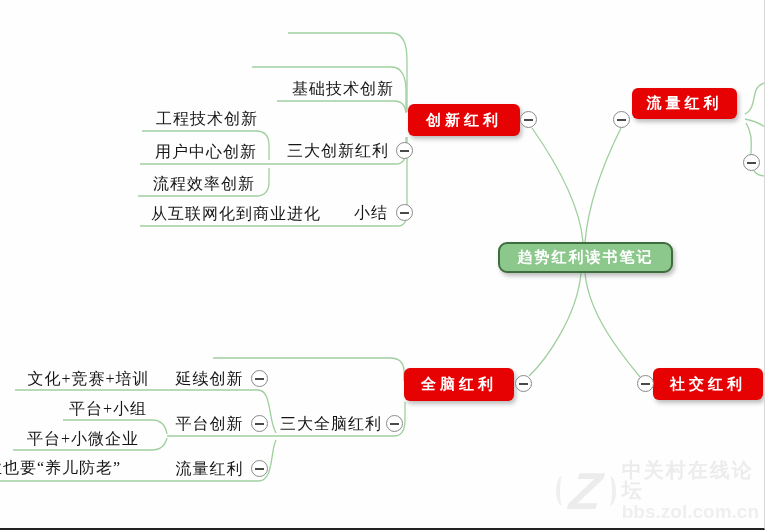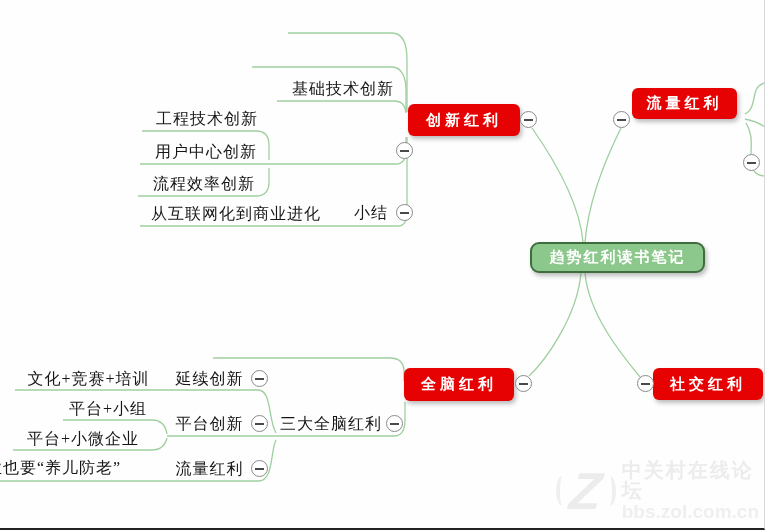--- a/index.html
+++ b/index.html
@@ -21,21 +21,20 @@
     display:flex;align-items:center;justify-content:center;
     box-shadow:2px 3px 4px rgba(110,110,110,.45);
     font-family:"Liberation Sans","DejaVu Sans",sans-serif;
   }
   .center-node{
     position:absolute;background:#8cc88c;border:2px solid #3e6e3e;border-radius:9px;
     color:#fff;font-weight:bold;font-size:15px;letter-spacing:2px;
     display:flex;align-items:center;justify-content:center;
     box-shadow:2px 3px 4px rgba(110,110,110,.45);box-sizing:border-box;
     font-family:"Liberation Sans","DejaVu Sans",sans-serif;
-    margin-left:32px;
   }
   .minus{
     position:absolute;width:17px;height:17px;border:1px solid #8a8a8a;border-radius:50%;
     background:#fff;display:flex;align-items:center;justify-content:center;
     box-sizing:border-box;cursor:pointer;
   }
   .minus .dash{width:9px;height:0;border-top:2px solid #4a4a4a;}
   
   .wm{
     position:absolute;left:556px;top:460px;display:flex;align-items:center;
@@ -95,20 +94,21 @@
 
   <div class="branch" style="left:408px;top:104px;width:112px;height:32px">创新红利</div>
   <div class="branch" style="left:632px;top:88px;width:105px;height:31px">流量红利</div>
   <div class="branch" style="left:653px;top:368px;width:110px;height:32px">社交红利</div>
   <div class="branch" style="left:404px;top:368px;width:110px;height:33px">全脑红利</div>
 
   <div class="topic" style="left:277px;top:79px;width:132px">基础技术创新</div>
   <div class="topic" style="left:140px;top:142px;width:132px">用户中心创新</div>
   <div class="topic" style="left:142px;top:109px;width:130px">工程技术创新</div>
   <div class="topic" style="left:138px;top:174px;width:132px">流程效率创新</div>
+  <div class="topic" style="left:283px;top:141px;width:110px">三大创新红利</div>
   <div class="topic" style="left:350px;top:203px;width:42px">小结</div>
   <div class="topic" style="left:140px;top:204px;width:192px">从互联网化到商业进化</div>
 
   <div class="topic" style="left:173px;top:369px;width:73px">延续创新</div>
   <div class="topic" style="left:15px;top:369px;width:147px">文化+竞赛+培训</div>
   <div class="topic" style="left:277px;top:414px;width:108px">三大全脑红利</div>
   <div class="topic" style="left:173px;top:414px;width:73px">平台创新</div>
   <div class="topic" style="left:63px;top:399px;width:90px">平台+小组</div>
   <div class="topic" style="left:13px;top:429px;width:140px">平台+小微企业</div>
   <div class="topic" style="left:173px;top:459px;width:73px">流量红利</div>

